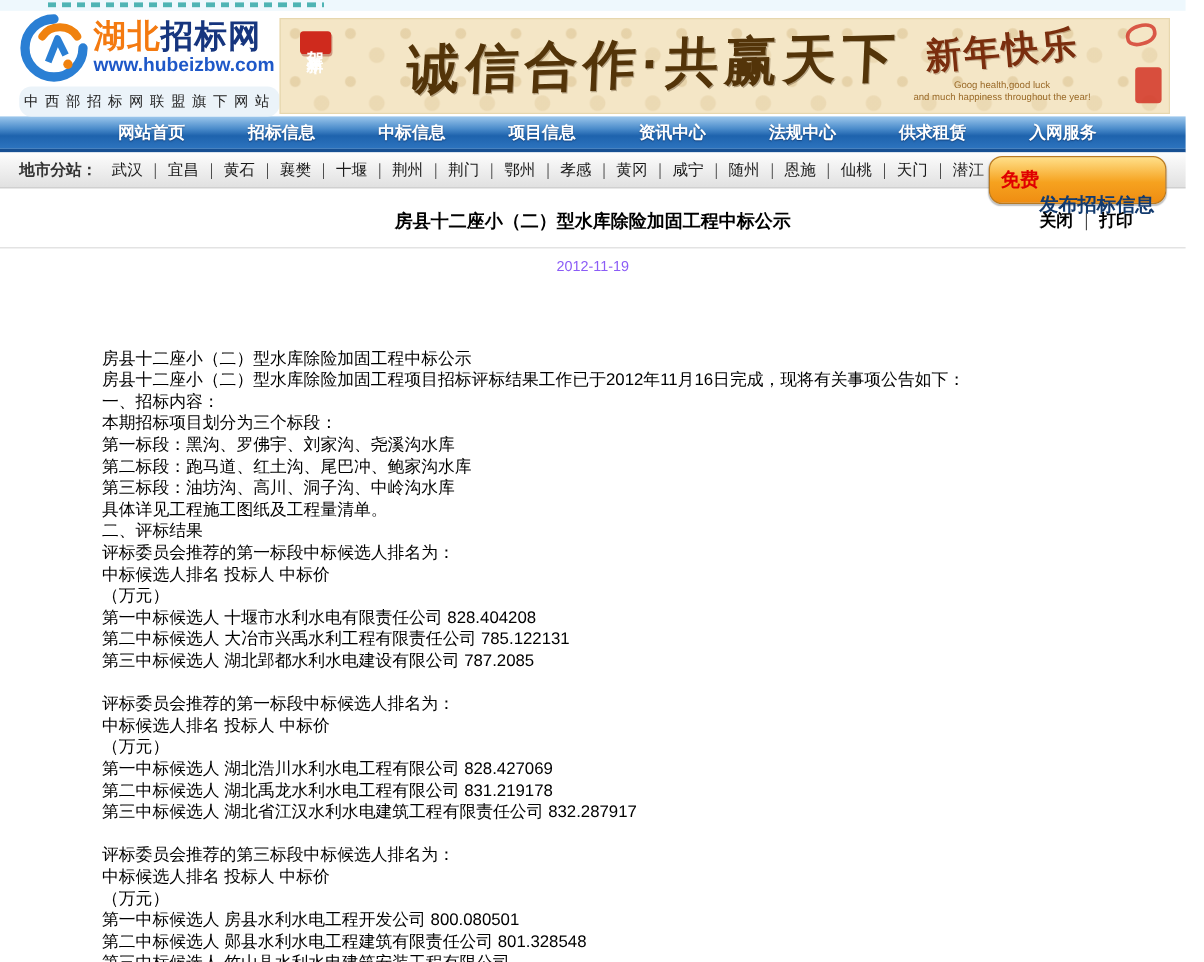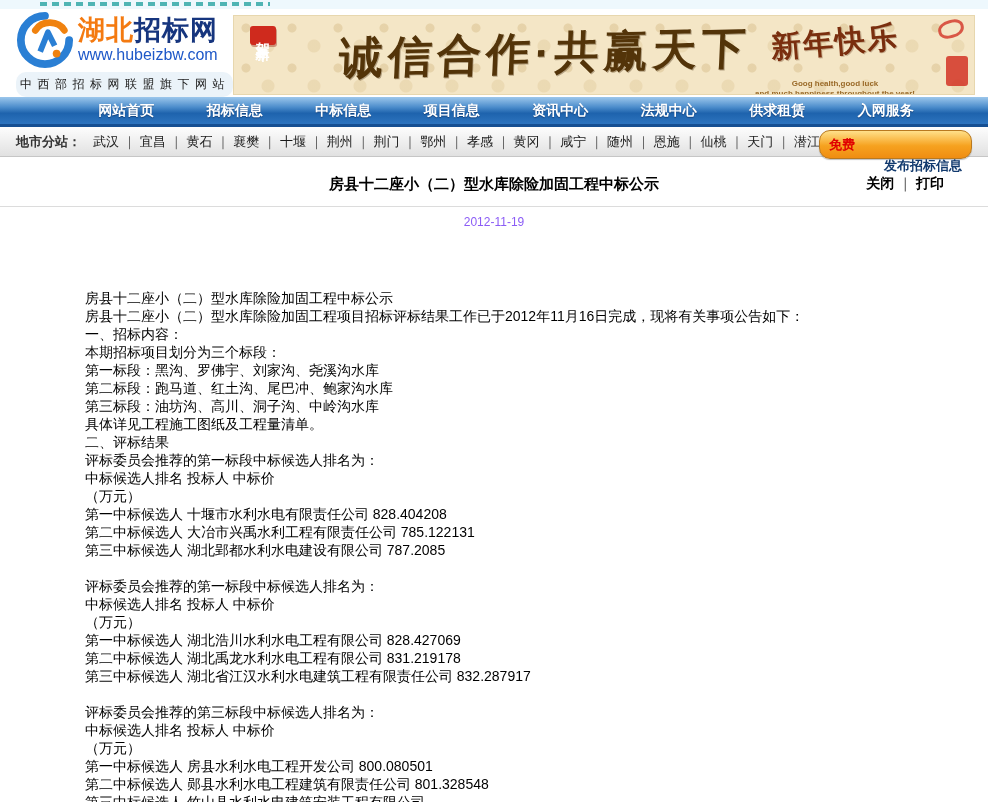--- a/index.html
+++ b/index.html
@@ -14,40 +14,40 @@
 
   
   .header { display: flex; height: 88px; background: #fff; }
   .header-left { width: 233px; display: flex; flex-direction: column; padding: 2px 0 0 16px; }
   .logo-row { display: flex; align-items: center; gap: 4px; height: 62px; cursor: pointer; }
   .logo-mark { width: 58px; height: 58px; flex: 0 0 auto; }
   .brand-text { line-height: 1; }
   .brand-name { font-size: 27px; font-weight: bold; letter-spacing: 1px; white-space: nowrap; }
   .brand-name .hb { color: #f47a10; }
   .brand-name .zbw { color: #16357e; }
-  .brand-url { font-size: 16px; color: #1e58c8; font-weight: normal; margin-top: 3px; }
+  .brand-url { font-size: 16px; color: #1e58c8; font-weight: bold; margin-top: 3px; }
   .tagline { margin-top: 3px; background: #ebf3f9; font-size: 12px; color: #222;
     letter-spacing: 5.5px; padding: 4px 0 4px 4px; white-space: nowrap; border-radius: 10px; }
 
   
   .banner { flex: 1; margin: 6px 13px 2px 0; position: relative; overflow: hidden; cursor: pointer;
     background-color: #f4e6c6;
     background-image: radial-gradient(circle at 12px 12px, rgba(195,160,95,.28) 4px, transparent 5px),
                       radial-gradient(circle at 34px 30px, rgba(195,160,95,.18) 6px, transparent 7px);
     background-size: 46px 40px; border: 1px solid #e7d7ae; }
   .seal-hexinnian { position: absolute; left: 16px; top: 10px; background: #cf2a1d; color: #fff;
     writing-mode: vertical-rl; font-size: 14px; font-weight: bold; letter-spacing: 3px;
     padding: 5px 4px; border-radius: 3px; box-shadow: 1px 2px 0 rgba(150,30,20,.4); }
   .banner-slogan { position: absolute; left: 105px; top: 8px; font-size: 44px; font-weight: 900;
     color: #533409; letter-spacing: 5px; transform: rotate(-1.5deg) skewX(-4deg);
     text-shadow: 1px 1px 0 rgba(60,35,5,.35); white-space: nowrap; }
   .banner-right { position: absolute; right: 34px; top: 6px; width: 210px; text-align: center; }
   .banner-greeting { font-size: 30px; font-weight: 900; color: #79301030; color: #7a2e0e;
     transform: rotate(-5deg); letter-spacing: 2px; text-shadow: 1px 1px 0 rgba(90,40,10,.3); }
-  .banner-caption { font-size: 8px; color: #9a6a28; line-height: 1.25; margin-top: 16px; font-weight: bold; }
+  .banner-caption { font-size: 8px; color: #9a6a28; line-height: 1.25; margin-top: 3px; }
   .banner-stamp { position: absolute; right: 6px; bottom: 8px; width: 22px; height: 30px;
     background: #d23325; border-radius: 3px; opacity: .85; }
   .banner-swirl { position: absolute; right: 10px; top: 4px; width: 26px; height: 18px;
     border: 3px solid #d23325; border-radius: 50% 40% 50% 40%; opacity: .8; transform: rotate(-12deg); }
 
   
   .navbar { height: 30px; border-bottom: 3px solid #164f92;
     background: linear-gradient(#9cc7ec 0%, #4b8ccb 38%, #1e63ad 60%, #2d74bf 100%); padding-left: 24px; }
   .navbar ul { list-style: none; display: flex; height: 100%; padding: 0 48px; }
   .navbar li { flex: 1; display: flex; align-items: center; justify-content: center;
@@ -55,24 +55,24 @@
     text-shadow: 0 1px 1px rgba(0,20,60,.45); }
 
   
   .citybar { height: 30px; background: linear-gradient(#fdfdfd, #e1e1e1);
     border-bottom: 1px solid #c6c6c6; display: flex; align-items: center;
     padding: 0 16px; position: relative; }
   .citybar-label { font-size: 13px; font-weight: bold; color: #333; margin-right: 12px; }
   .citybar ul { list-style: none; display: flex; }
   .citybar li { font-size: 13px; color: #1a1a1a; cursor: pointer; white-space: nowrap; }
   .citybar li:not(:last-child)::after { content: "｜"; color: #444; margin: 0 4px; cursor: default; }
-  .publish-btn { position: absolute; right: 16px; top: 3px; height: 29px; padding: 0 9px;
+  .publish-btn { position: absolute; right: 16px; top: 3px; height: 40px; padding: 0 9px;
     background: linear-gradient(#ffe08a, #f6a21f 55%, #ef8d12); border: 1px solid #b9791f;
-    border-radius: 11px; font-size: 13px; font-weight: bold; cursor: pointer;
-    display: flex; align-items: center; box-shadow: 0 1px 1px rgba(0,0,0,.25); gap: 29px; }
+    border-radius: 11px; font-size: 16px; font-weight: bold; cursor: pointer;
+    display: flex; align-items: center; box-shadow: 0 1px 1px rgba(0,0,0,.25); }
   .publish-btn .free { color: #e00000; }
   .publish-btn .rest { color: #123a6e; margin-top: 42px; }
 
   
   .title-row { position: relative; padding: 18px 0 12px; border-bottom: 1px solid #dcdcdc; }
   .article-title { text-align: center; font-size: 15px; font-weight: bold; color: #000; }
   .title-actions { position: absolute; right: 44px; top: 18px; font-size: 14px; font-weight: bold; }
   .title-actions span { cursor: pointer; color: #000; }
   .title-actions .divider { cursor: default; padding: 0 4px; }
   .title-actions .divider::before { content: "｜"; font-weight: normal; color: #333; }

